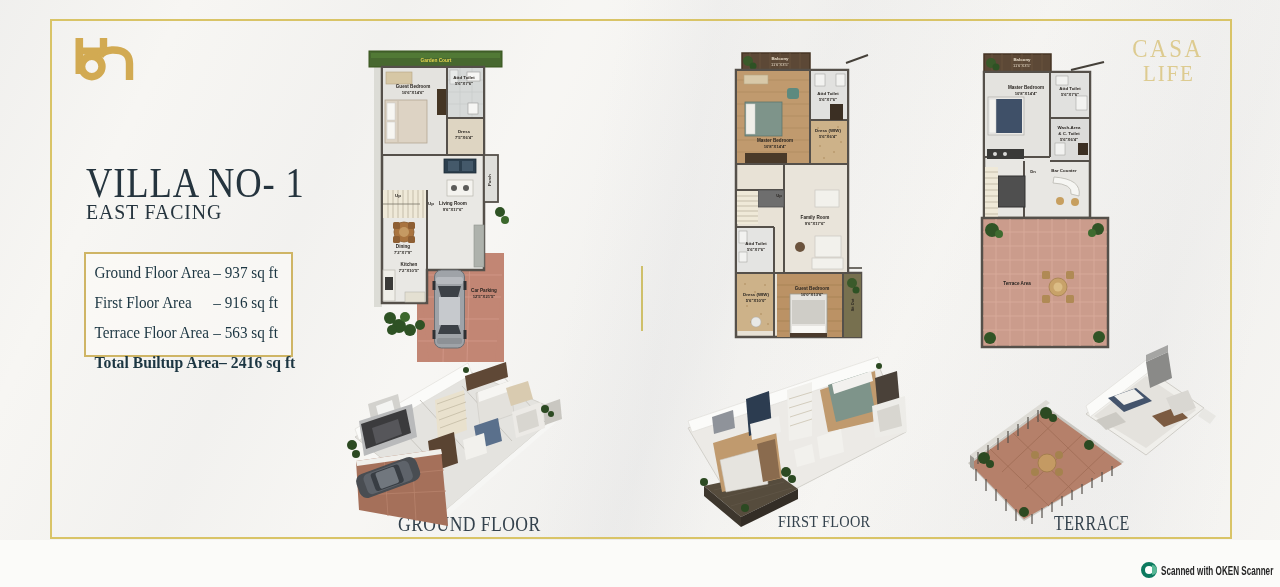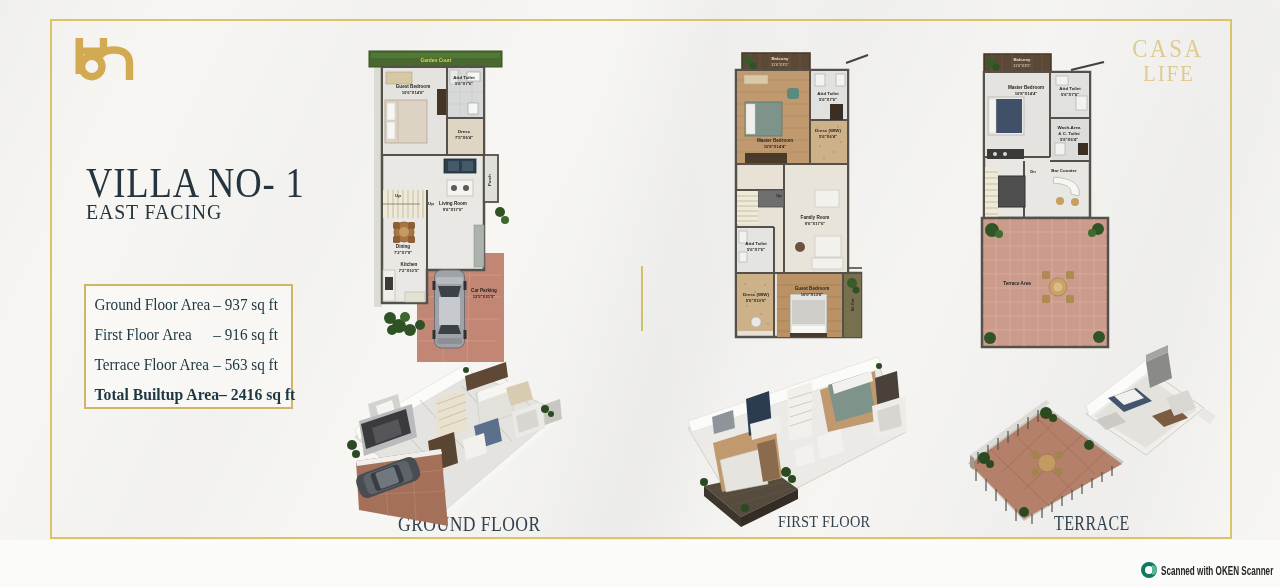--- a/index.html
+++ b/index.html
@@ -7,21 +7,21 @@
     width:1280px;height:587px;position:relative;overflow:hidden;
     font-family:"Liberation Serif", serif;
     background:
       linear-gradient(115deg, rgba(190,192,198,0.12) 0%, rgba(255,255,255,0) 12%, rgba(190,192,198,0.09) 26%, rgba(255,255,255,0.05) 38%, rgba(185,188,195,0.12) 55%, rgba(255,255,255,0) 68%, rgba(190,192,198,0.10) 84%, rgba(255,255,255,0) 100%),
       linear-gradient(100deg, rgba(255,255,255,0) 0 45%, rgba(198,200,207,0.10) 52%, rgba(255,255,255,0) 58%, rgba(198,200,207,0.08) 88%, rgba(255,255,255,0) 95%),
       #f7f6f3;
   }
   .frame{position:absolute;left:50px;top:19px;width:1178px;height:516px;border:2px solid #d9c467;}
   .villa{position:absolute;left:86px;top:162px;font-size:42px;color:#25343e;letter-spacing:1px;line-height:1;transform:scaleX(0.87);transform-origin:0 0;white-space:nowrap;}
   .east{position:absolute;left:86px;top:201px;font-size:22px;color:#25343e;letter-spacing:1px;line-height:1;transform:scaleX(0.90);transform-origin:0 0;white-space:nowrap;}
-  .infobox{position:absolute;left:84px;top:252px;width:209px;height:125px;box-sizing:border-box;border:2px solid #cfb565;background:rgba(253,252,248,0.55);margin-top:32px;}
+  .infobox{position:absolute;left:84px;top:252px;width:209px;height:105px;box-sizing:border-box;border:2px solid #cfb565;background:rgba(253,252,248,0.55);}
   .infobox .row{position:relative;height:30px;line-height:30px;font-size:16px;color:#1c3642;padding-left:9px;white-space:nowrap;transform:scaleX(0.95);transform-origin:0 0;}
   .infobox .row .val{position:absolute;left:134px;top:0;}
   .infobox .total{font-weight:bold;font-size:16.5px;letter-spacing:0px;}
   .casa{position:absolute;left:1120px;top:36px;width:96px;text-align:center;color:#ddcb90;line-height:1;transform:scaleX(0.88);}
   .casa .c1{font-size:26px;letter-spacing:3px;}
   .casa .c2{font-size:24px;letter-spacing:2px;margin-top:-1px;margin-left:2px;}
   .flabel{position:absolute;color:#34424d;line-height:1;white-space:nowrap;}
   .flabel{transform-origin:0 0;}
   #lab-ground{left:398px;top:514px;font-size:20px;letter-spacing:0.5px;transform:scaleX(0.88);}
   #lab-first{left:778px;top:514px;font-size:16.5px;letter-spacing:0.3px;transform:scaleX(0.87);}

